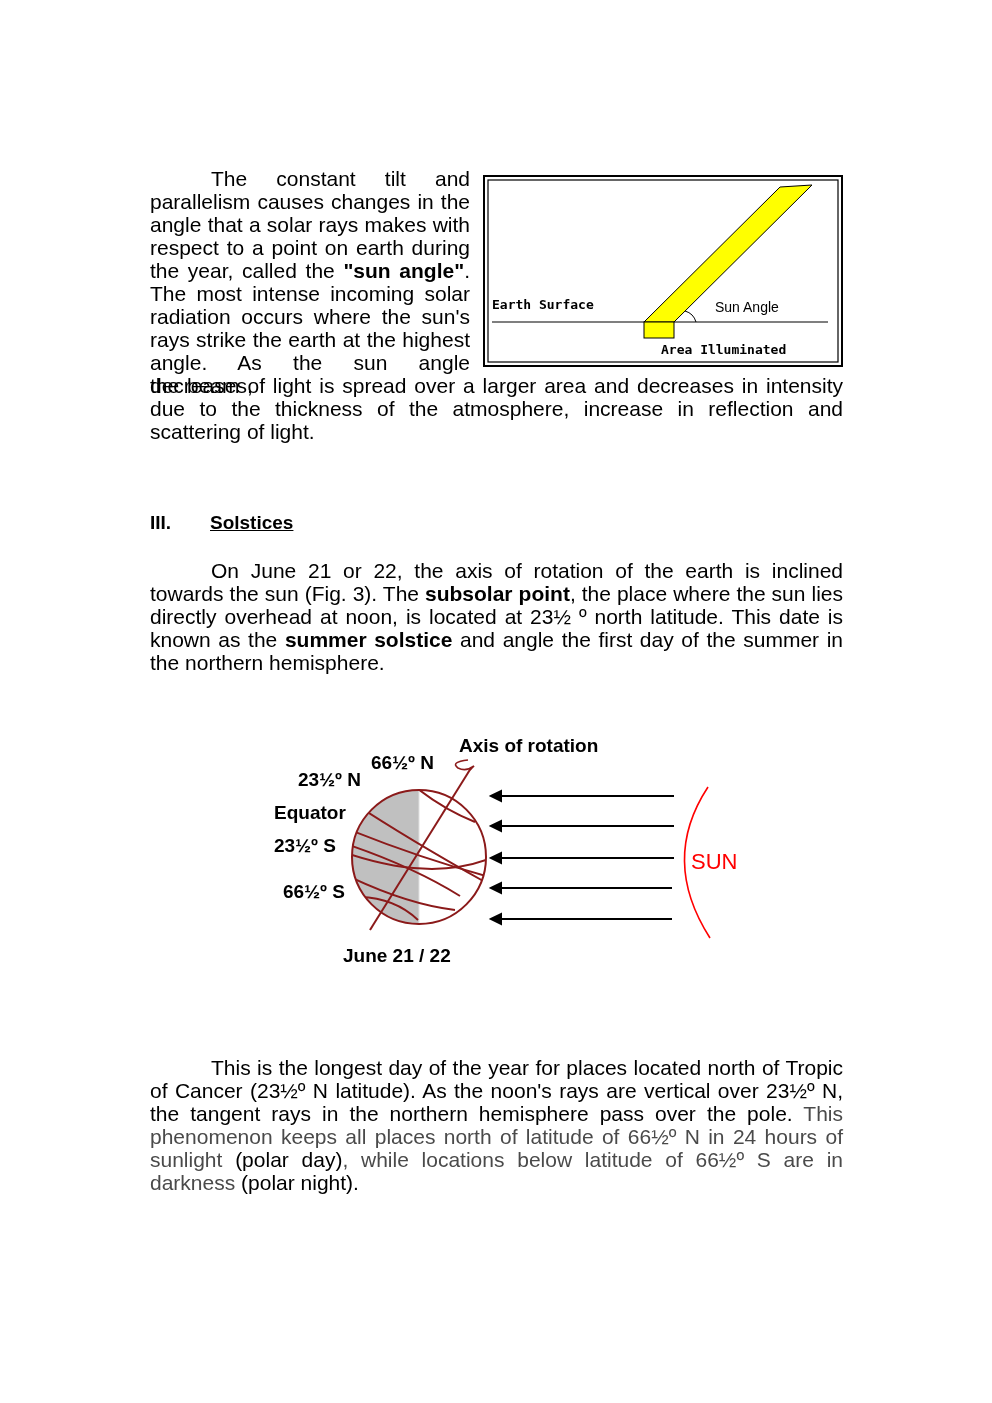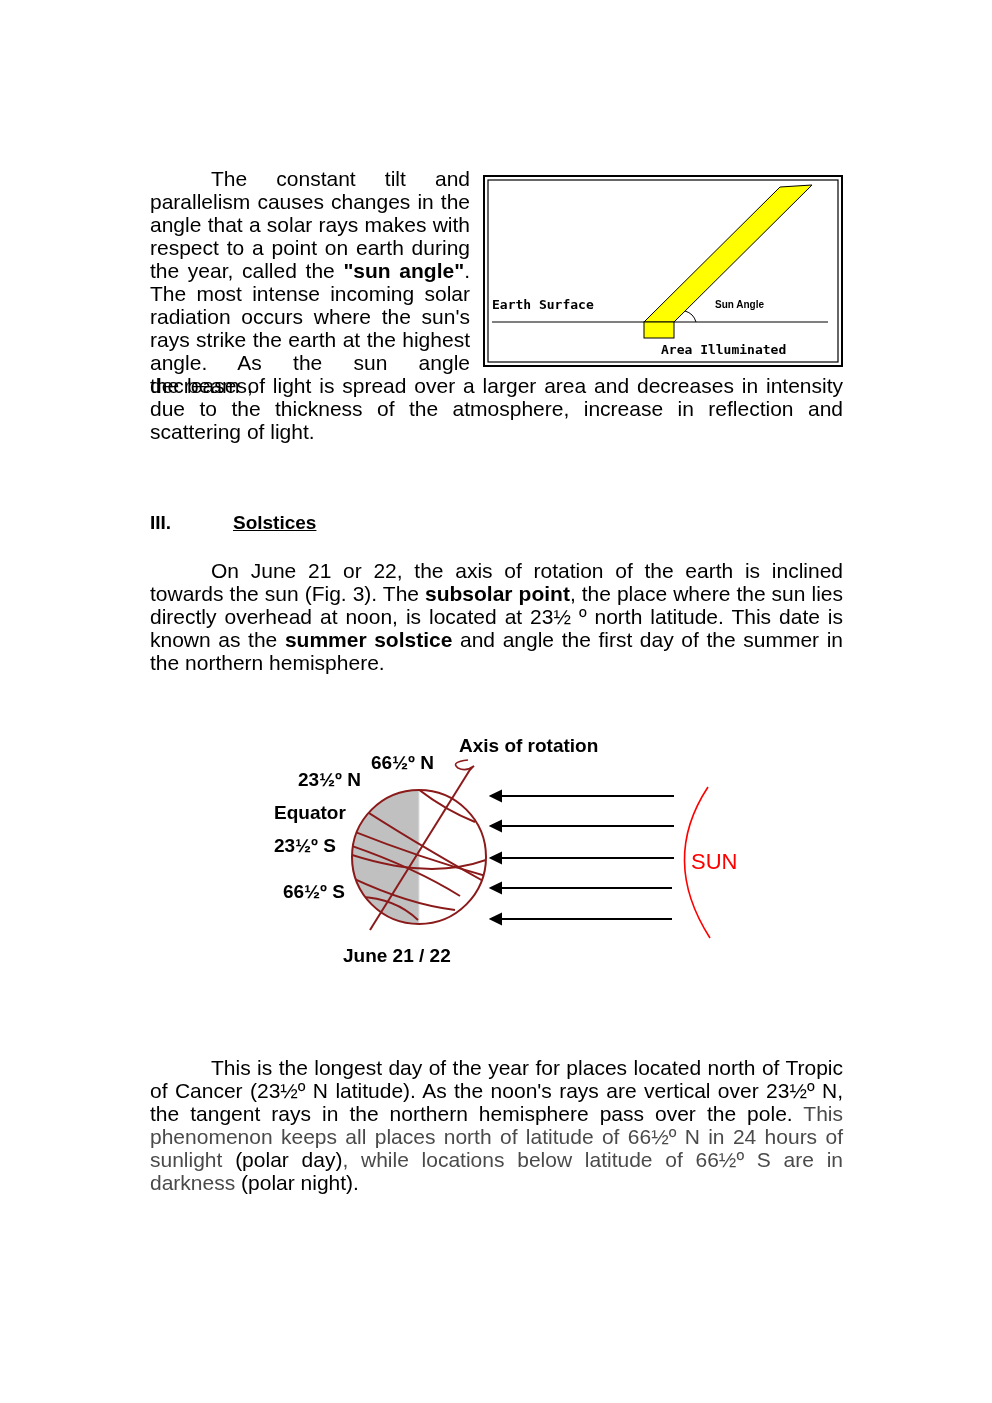--- a/index.html
+++ b/index.html
@@ -6,21 +6,21 @@
   body { width: 992px; height: 1403px; position: relative; overflow: hidden;
          font-family: "Liberation Sans", sans-serif; color: #000; }
   .page { position: absolute; left: 0; top: 0; width: 992px; height: 1403px; }
   .txt { position: absolute; font-size: 21px; line-height: 23px; text-align: justify; }
   .indent { text-indent: 61px; }
   b { font-weight: bold; }
   .gray { color: #4a4a4a; }
   .fig-sunangle { position: absolute; left: 483px; top: 175px; width: 360px; height: 152px; }
   .heading { position: absolute; left: 150px; top: 512px; font-size: 19px; font-weight: bold; }
   .heading .num { display: inline-block; width: 60px; }
-  .heading .ttl { text-decoration: underline; margin-left: 23px; }
+  .heading .ttl { text-decoration: underline; }
   .fig3 { position: absolute; left: 260px; top: 730px; width: 500px; height: 245px; }
   .caption { position: absolute; left: 355px; top: 1009px; font-size: 19px; font-weight: bold; }
   .caption .lbl { display: inline-block; width: 120px; }
 </style>
 </head>
 <body>
 
 <div class="page">
 
   <div class="txt indent" style="left:150px; top:167px; width:320px;">
@@ -33,21 +33,21 @@
   <div class="fig-sunangle">
     <svg width="360" height="192" viewBox="0 0 360 192" xmlns="http://www.w3.org/2000/svg">
       <rect x="1" y="1" width="358" height="190" fill="#fff" stroke="#000" stroke-width="2"></rect>
       <rect x="5" y="5" width="350" height="182" fill="none" stroke="#000" stroke-width="1.2"></rect>
       <line x1="9" y1="147" x2="345" y2="147" stroke="#000" stroke-width="1.2"></line>
       <polygon points="161,147 191,147 329,10 297,12" fill="#ffff00" stroke="#000" stroke-width="1"></polygon>
       <rect x="161" y="147" width="30" height="16" fill="#ffff00" stroke="#000" stroke-width="1"></rect>
       <path d="M 202 136 A 16 16 0 0 1 213 147" fill="none" stroke="#000" stroke-width="1"></path>
     </svg>
     <span style="position:absolute; left:9px; top:122px; font-family:'DejaVu Sans Mono', monospace; font-weight:bold; font-size:13px;">Earth Surface</span>
-    <span style="position:absolute; left:232px; top:124px; font-weight:bold; font-size:10px;">Sun Angle</span>
+    <span style="position:absolute; left:232px; top:124px; font-weight:normal; font-size:14px;">Sun Angle</span>
     <span style="position:absolute; left:178px; top:167px; font-family:'DejaVu Sans Mono', monospace; font-weight:bold; font-size:13px;">Area Illuminated</span>
   </div>
 
   <div class="heading">
     <span class="num">III.</span><span class="ttl">Solstices</span>
   </div>
 
   <div class="txt indent" style="left:150px; top:559px; width:693px;">
     <span>On June 21 or 22, the axis of rotation of the earth is inclined towards the sun (Fig. 3). The </span><b>subsolar point</b><span>, the place where the sun lies directly overhead at noon, is located at 23½ º north latitude. This date is known as the </span><b>summer solstice</b><span> and angle the first day of the summer in the northern hemisphere.</span>
   </div>

